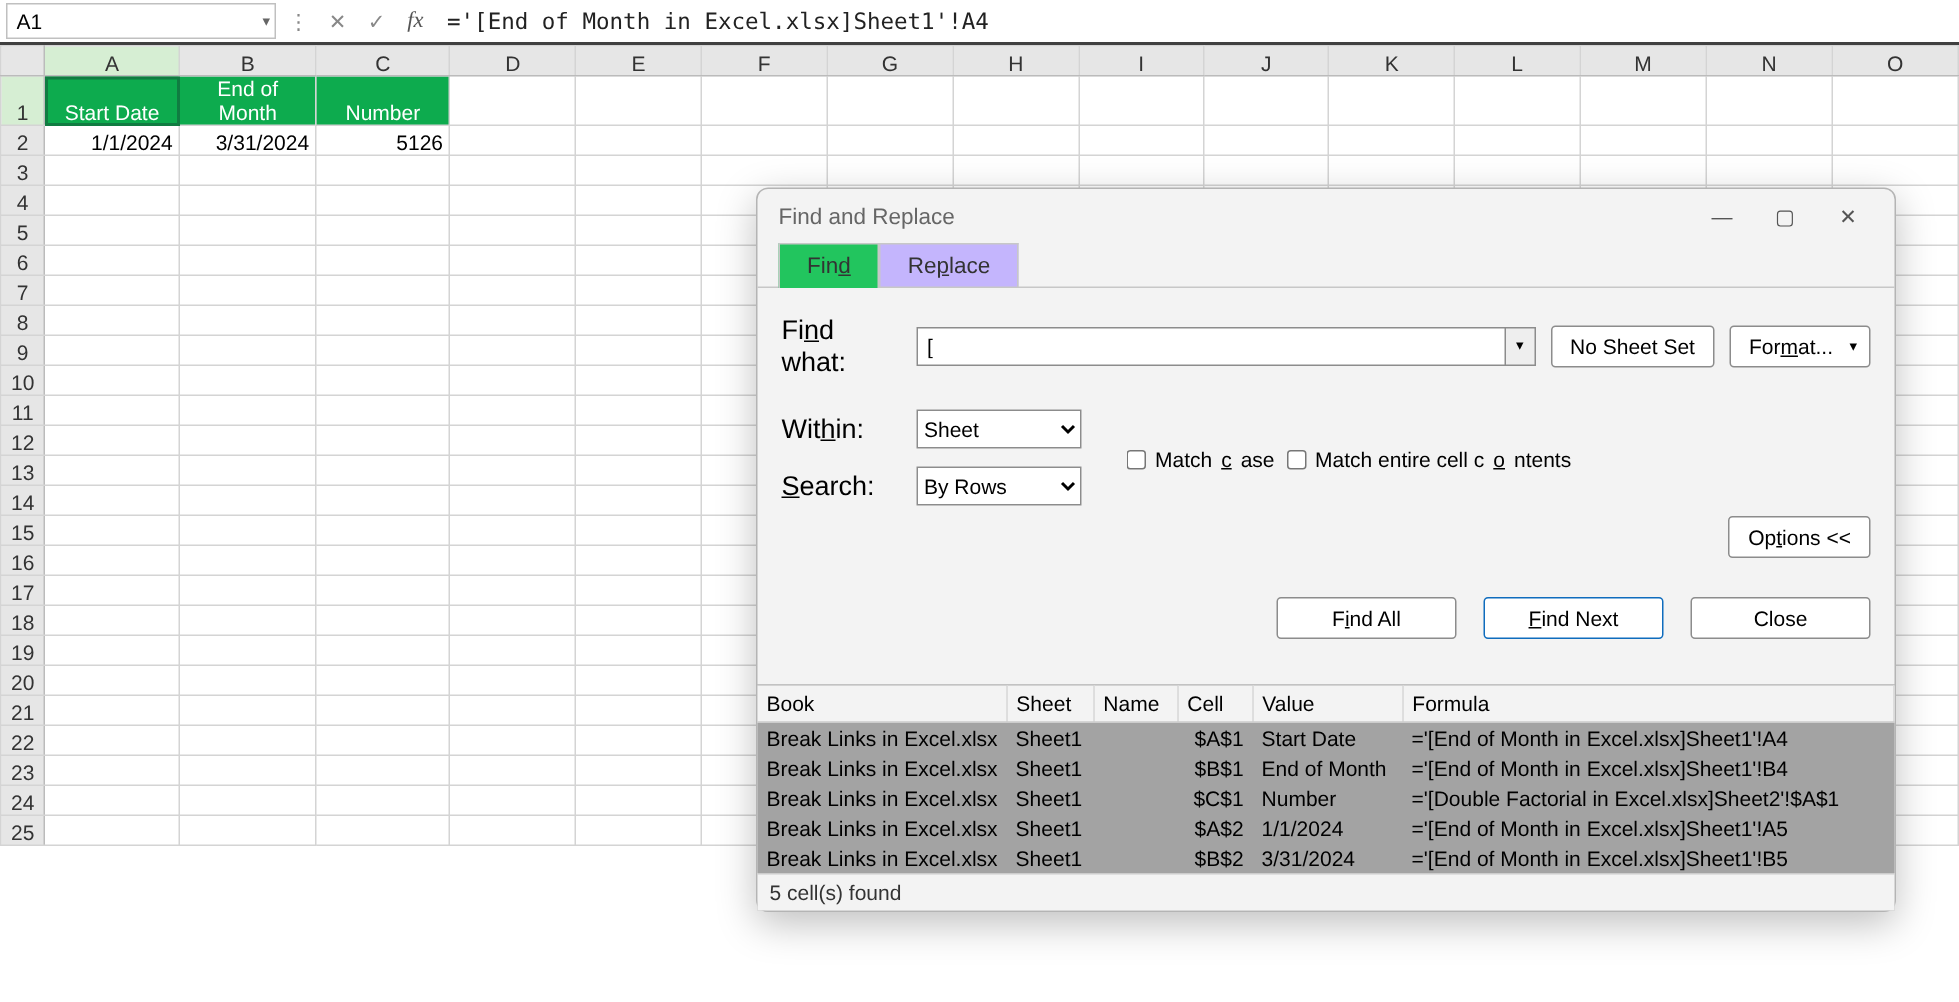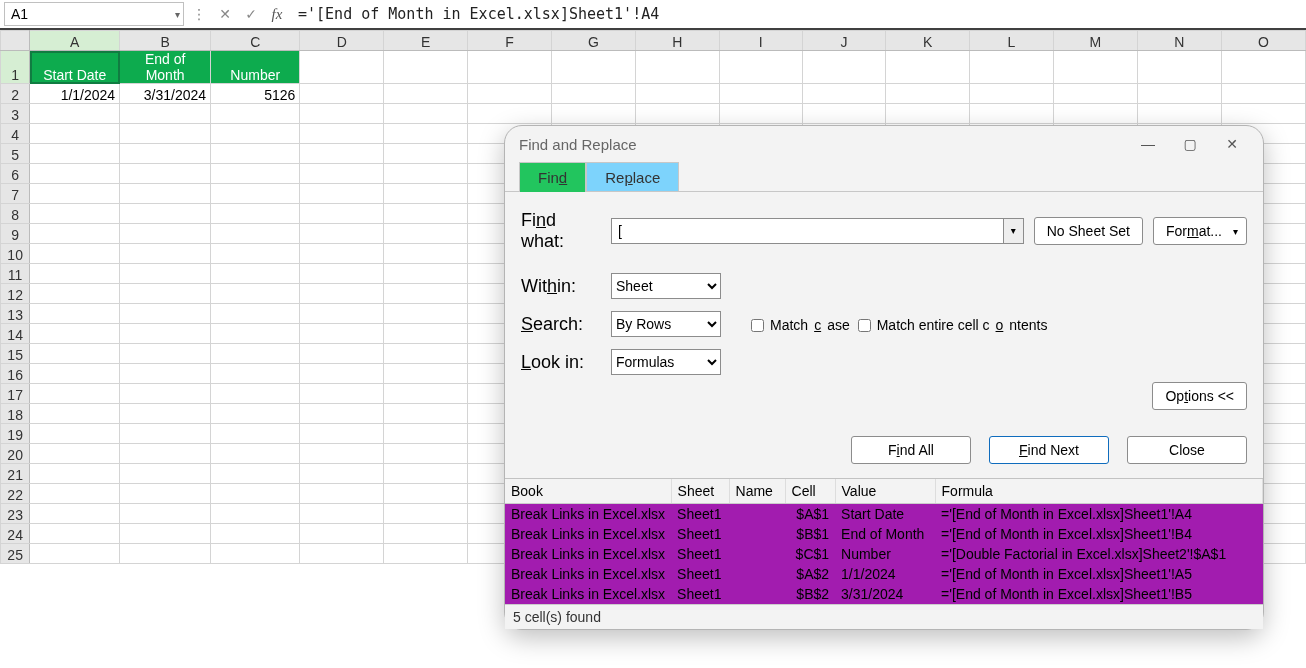--- a/index.html
+++ b/index.html
@@ -116,21 +116,21 @@
 }
 
 
 .dialog {
   position: absolute;
   top: 125px;
   left: 504px;
   width: 760px;
   background: #f3f3f3;
   border: 1px solid #b4b4b4;
-  border-radius: 18px;
+  border-radius: 8px;
   box-shadow: 0 8px 26px rgba(0,0,0,.25);
   display: flex;
   flex-direction: column;
 }
 .dialog-titlebar {
   display: flex;
   align-items: center;
   height: 36px;
   padding: 0 10px 0 14px;
   color: #666;
@@ -139,21 +139,21 @@
 .dialog-titlebar .spacer { flex: 1; }
 .dialog-titlebar .win-btn { width: 42px; text-align: center; font-size: 14px; color: #555; }
 .dialog-tabs {
   display: flex;
   padding: 0 14px;
   gap: 0;
   font-size: 15px;
 }
 .dialog-tab {
   padding: 6px 18px;
-  background: #7dd3fc;
+  background: #c4b5fd;
   border: 1px solid #c7c7c7;
   border-bottom: none;
   color: #333;
   cursor: pointer;
 }
 .dialog-tab.active {
   background: #22c55e;
   border-top: 1px solid #c7c7c7;
   position: relative;
 }
@@ -227,21 +227,22 @@
 .footer-btns {
   display:flex;
   justify-content: flex-end;
   gap: 18px;
   padding: 10px 16px 14px 0;
 }
 .footer-btns .btn { width: 120px; justify-content: center; }
 
 .results {
   border-top: 1px solid #c2c2c2;
-  background: #a21caf;
+  background: #a3a3a3;
+  margin-top: 16px;
 }
 .results table {
   width: 100%;
   border-collapse: collapse;
   font-size: 14px;
 }
 .results th {
   text-align: left;
   font-weight: normal;
   background: #f3f3f3;
@@ -783,24 +784,20 @@
 
     <div class="selects-grid">
       <div class="selects-col">
         <div class="dialog-row">
           <label>Wit<span class="u">h</span>in:</label>
           <select><option>Sheet</option></select>
         </div>
         <div class="dialog-row">
           <label><span class="u">S</span>earch:</label>
           <select><option>By Rows</option></select>
-        </div>
-        <div class="dialog-row">
-          <label><span class="u">L</span>ook in:</label>
-          <select><option>Formulas</option></select>
         </div>
       </div>
       <div class="checks">
         <label><input type="checkbox" style=""> Match <span class="u">c</span>ase</label>
         <label><input type="checkbox" style=""> Match entire cell c<span class="u">o</span>ntents</label>
       </div>
     </div>
 
     <div class="options-row">
       <button class="btn">Op<span class="u">t</span>ions &lt;&lt;</button>

